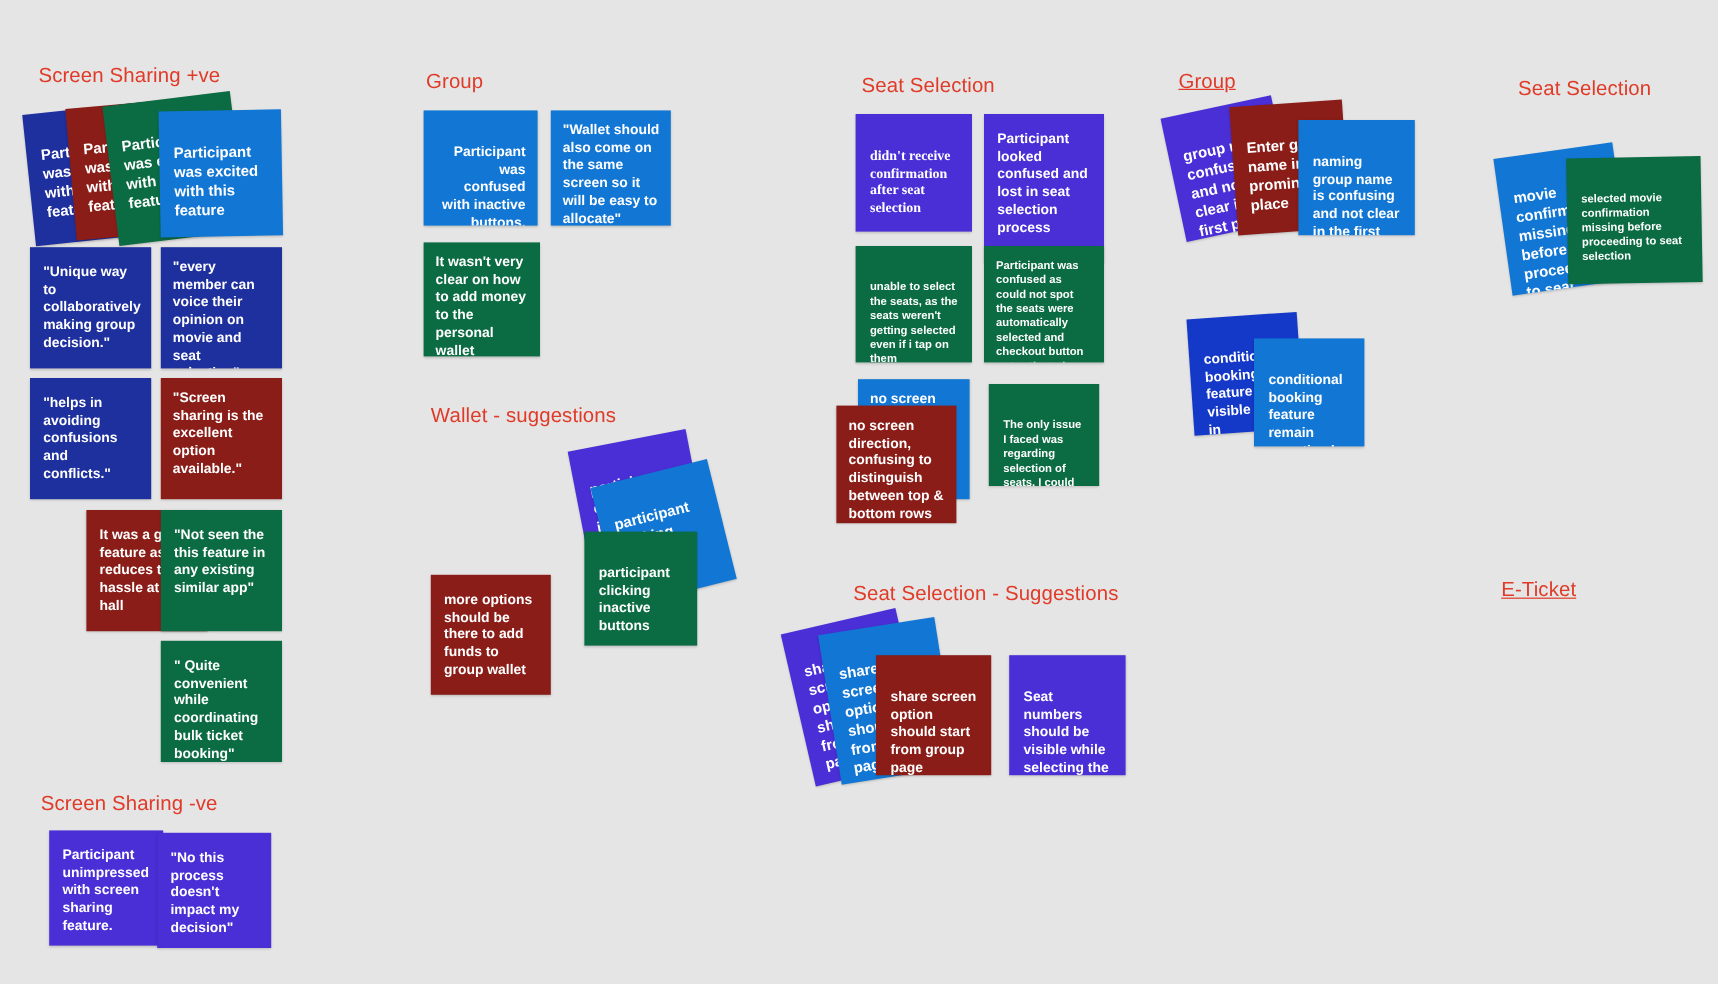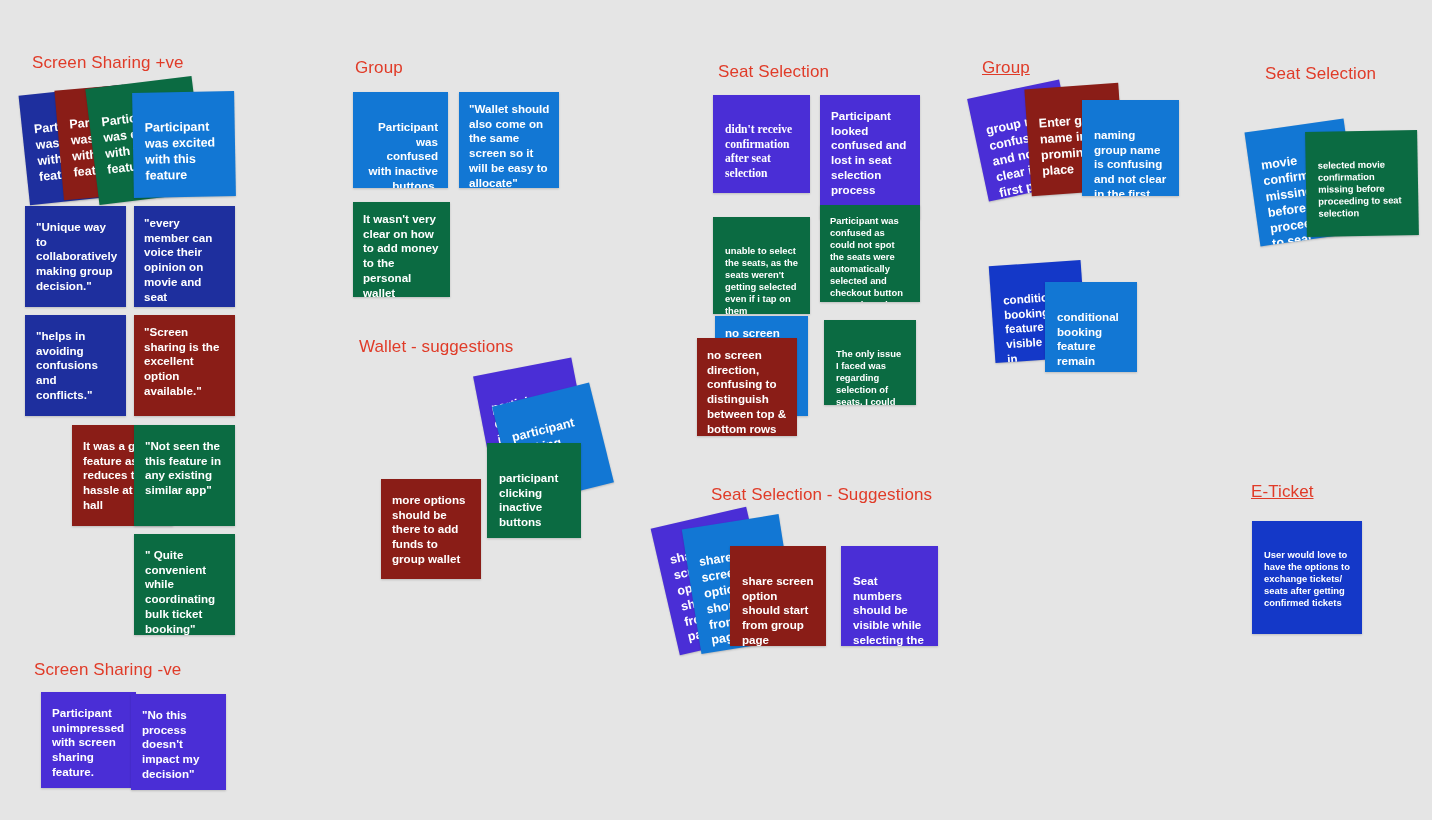--- a/index.html
+++ b/index.html
@@ -120,21 +120,21 @@
   </div>
   <div class="note c-blue pad-c fs12" style="left:459px; top:92px; width:100px; height:96px;">
     <span class="note-text">"Wallet should also come on the same screen so it will be easy to allocate"</span>
   </div>
   <div class="note c-green pad-c fs12" style="left:353px; top:202px; width:97px; height:95px;">
     <span class="note-text">It wasn't very clear on how to add money to the personal wallet</span>
   </div>
 
   <div class="section-title" style="left:359px; top:337px;">Wallet - suggestions</div>
 
-  <div class="note c-darkred pad-b fs12" style="left:359px; top:479px; width:100px; height:100px;margin-left:22px;">
+  <div class="note c-darkred pad-b fs12" style="left:359px; top:479px; width:100px; height:100px;">
     <span class="note-text">more options should be there to add funds to group wallet</span>
   </div>
 
   <div class="note c-purple pad-d fs13" style="left:482px; top:366px; width:100px; height:103px; transform:rotate(-11deg);">
     <span class="note-text">participant clicking inactive buttons</span>
   </div>
   <div class="note c-blue pad-d fs13" style="left:503px; top:393px; width:100px; height:103px; transform:rotate(-14deg);">
     <span class="note-text">participant clicking inactive buttons</span>
   </div>
   <div class="note c-green pad-d fs12" style="left:487px; top:443px; width:94px; height:95px;">
@@ -143,21 +143,21 @@
 
   <div class="section-title" style="left:718px; top:62px;">Seat Selection</div>
 
   <div class="note c-purple pad-d fs12" style="left:713px; top:95px; width:97px; height:98px;font-family:Liberation Serif, serif;">
     <span class="note-text">didn't receive confirmation after seat selection</span>
   </div>
   <div class="note c-purple pad-b fs12" style="left:820px; top:95px; width:100px; height:124px;">
     <span class="note-text">Participant looked confused and lost in seat selection process</span>
   </div>
 
-  <div class="note c-green pad-d fs10" style="left:713px; top:217px; width:97px; height:97px;">
+  <div class="note c-green pad-d fs10" style="left:713px; top:205px; width:97px; height:97px;">
     <span class="note-text">unable to select the seats, as  the seats weren't getting selected even if i tap on them</span>
   </div>
   <div class="note c-green pad-c fs10" style="left:820px; top:205px; width:100px; height:97px;">
     <span class="note-text">Participant was confused as could not spot the seats were automatically selected and checkout button got activated.</span>
   </div>
 
   <div class="note c-blue pad-c fs12" style="left:715px; top:316px; width:93px; height:100px;">
     <span class="note-text">no screen direction, confusing to distinguish between top &amp; bottom rows</span>
   </div>
   <div class="note c-darkred pad-c fs12" style="left:697px; top:338px; width:100px; height:98px;">
@@ -205,17 +205,14 @@
 
   <div class="note c-blue pad-d fs13" style="left:1252px; top:125px; width:100px; height:115px; transform:rotate(-8deg);">
     <span class="note-text">movie confirmation missing before proceeding to seat selection</span>
   </div>
   <div class="note c-green pad-d fs10" style="left:1306px; top:131px; width:112px; height:105px; transform:rotate(-1deg);">
     <span class="note-text">selected movie confirmation missing before proceeding to seat selection</span>
   </div>
 
   <div class="section-title" style="left:1251px; top:482px;text-decoration:underline;">E-Ticket</div>
 
-  <div class="note c-royal pad-d fs10" style="left:1252px; top:521px; width:110px; height:113px;">
-    <span class="note-text">User would love to have the options to exchange tickets/ seats after getting confirmed tickets</span>
-  </div>
 
 </div>
 
 </body></html>

